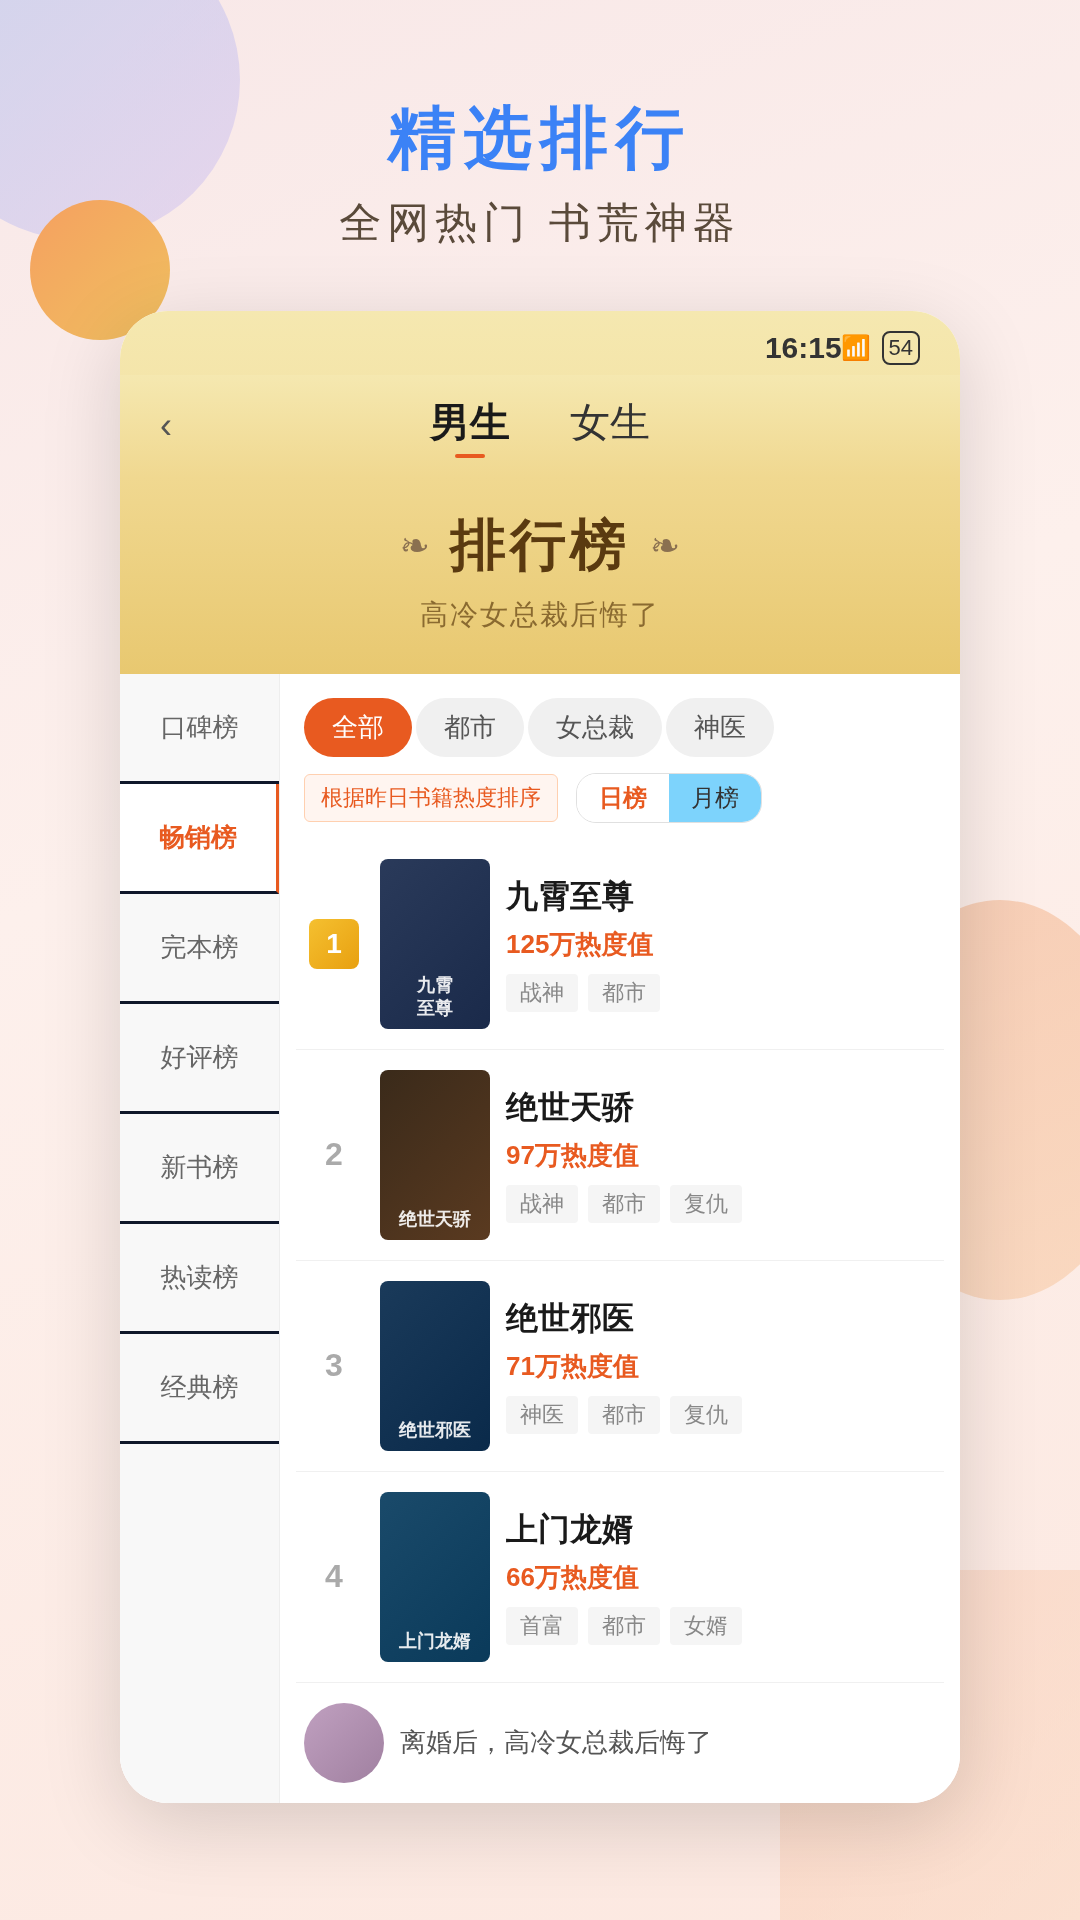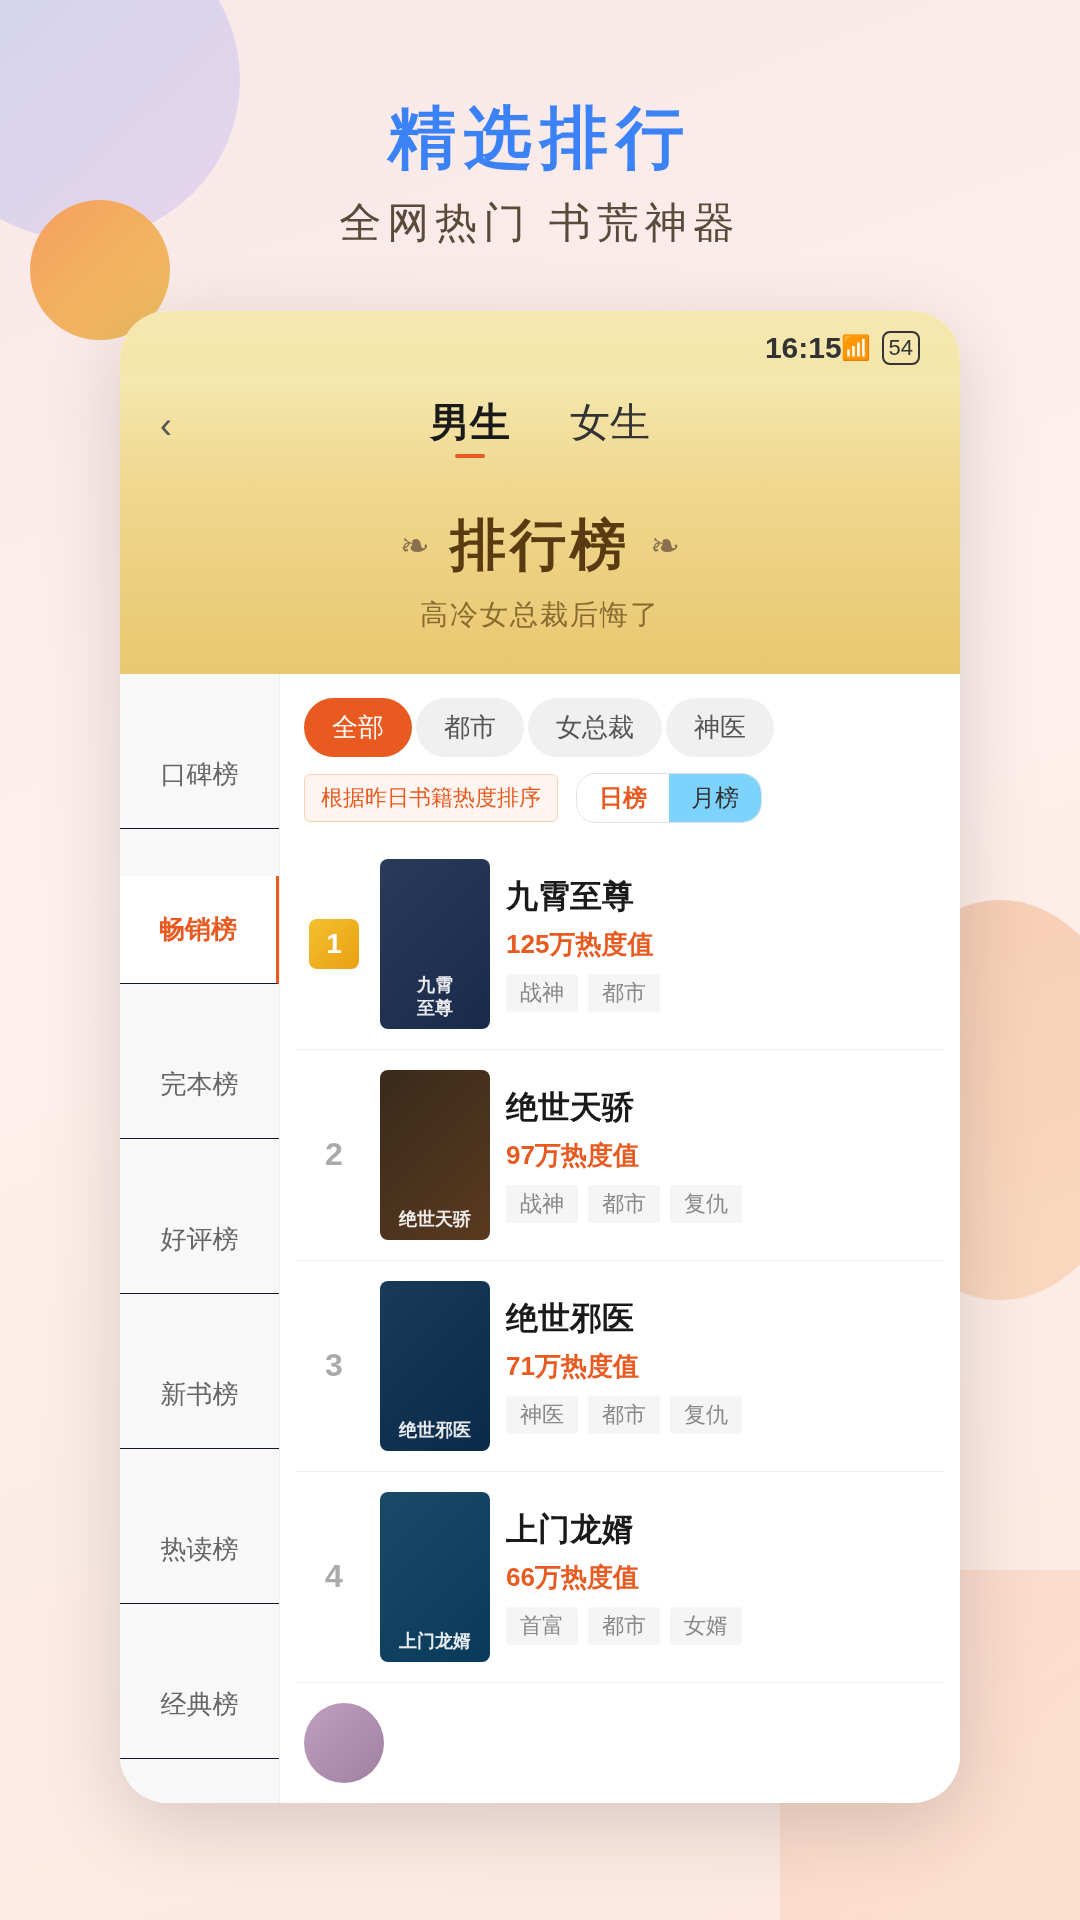--- a/index.html
+++ b/index.html
@@ -230,22 +230,21 @@
       border-right: 1px solid #eee;
       flex-shrink: 0;
     }
 
     .sidebar-item {
       padding: 36px 35px;
       text-align: center;
       font-size: 26px;
       color: #666;
       cursor: pointer;
-      border-bottom: 1px solid #0f172a;
-      margin-top: 47px;
+      border-bottom: 3px solid #0f172a;
     }
 
     .sidebar-item.active {
       background: white;
       color: #e85a20;
       font-weight: 600;
       border-right: 3px solid #e85a20;
     }
 
     
@@ -595,17 +594,18 @@
               <span class="book-tag">都市</span>
               <span class="book-tag">女婿</span>
             </div>
           </div>
         </div>
 
       </div>
 
       <div class="last-item-preview">
         <div class="preview-avatar"></div>
+        <div class="preview-text">离婚后，高冷女总裁后悔了</div>
       </div>
 
     </div>
   </div>
 </div>
 
 </body></html>

